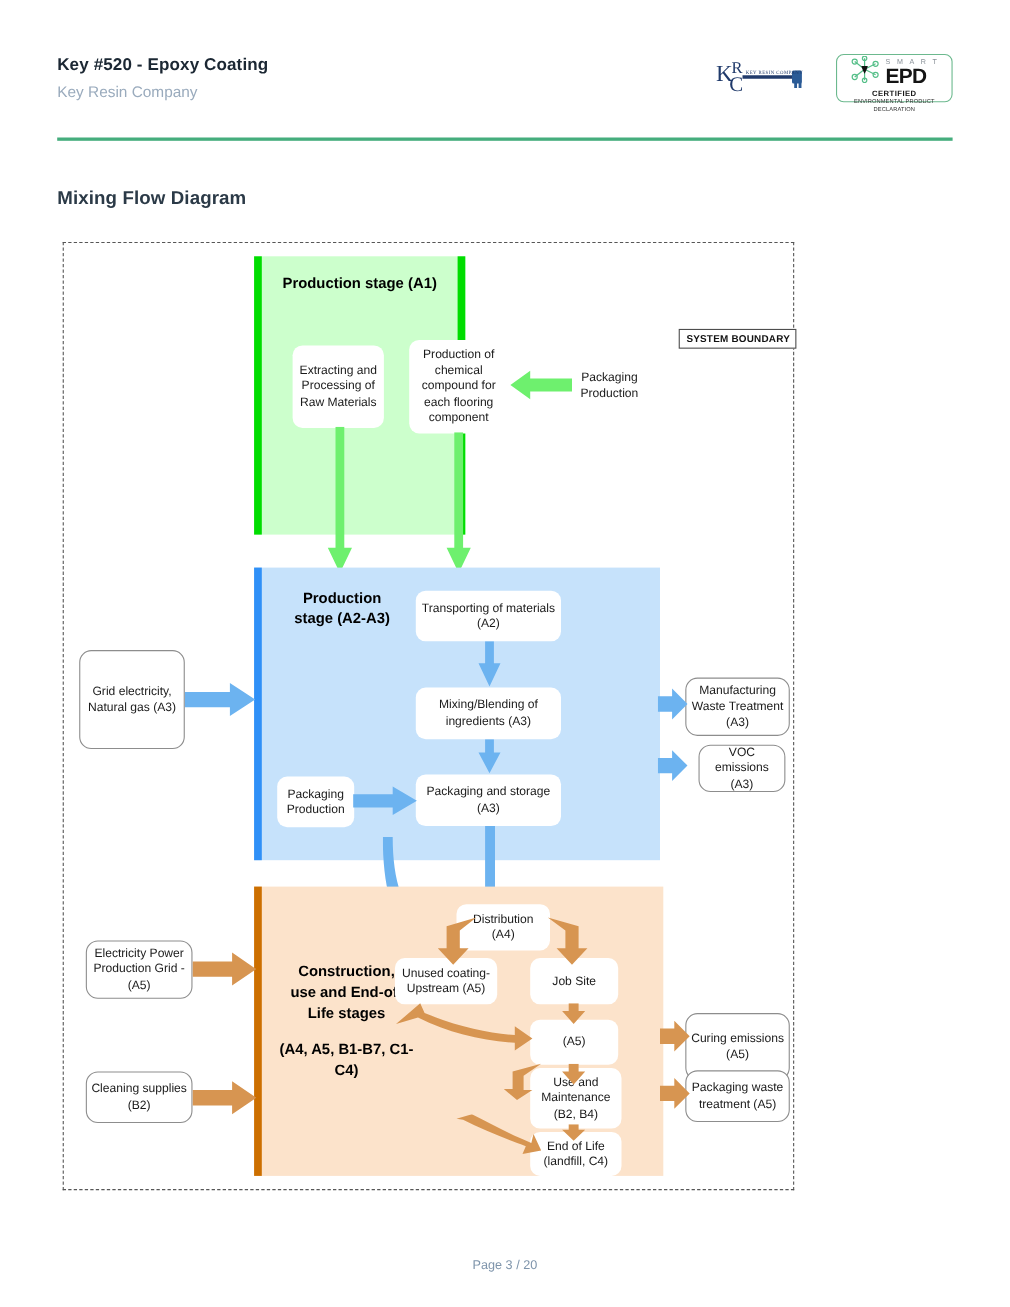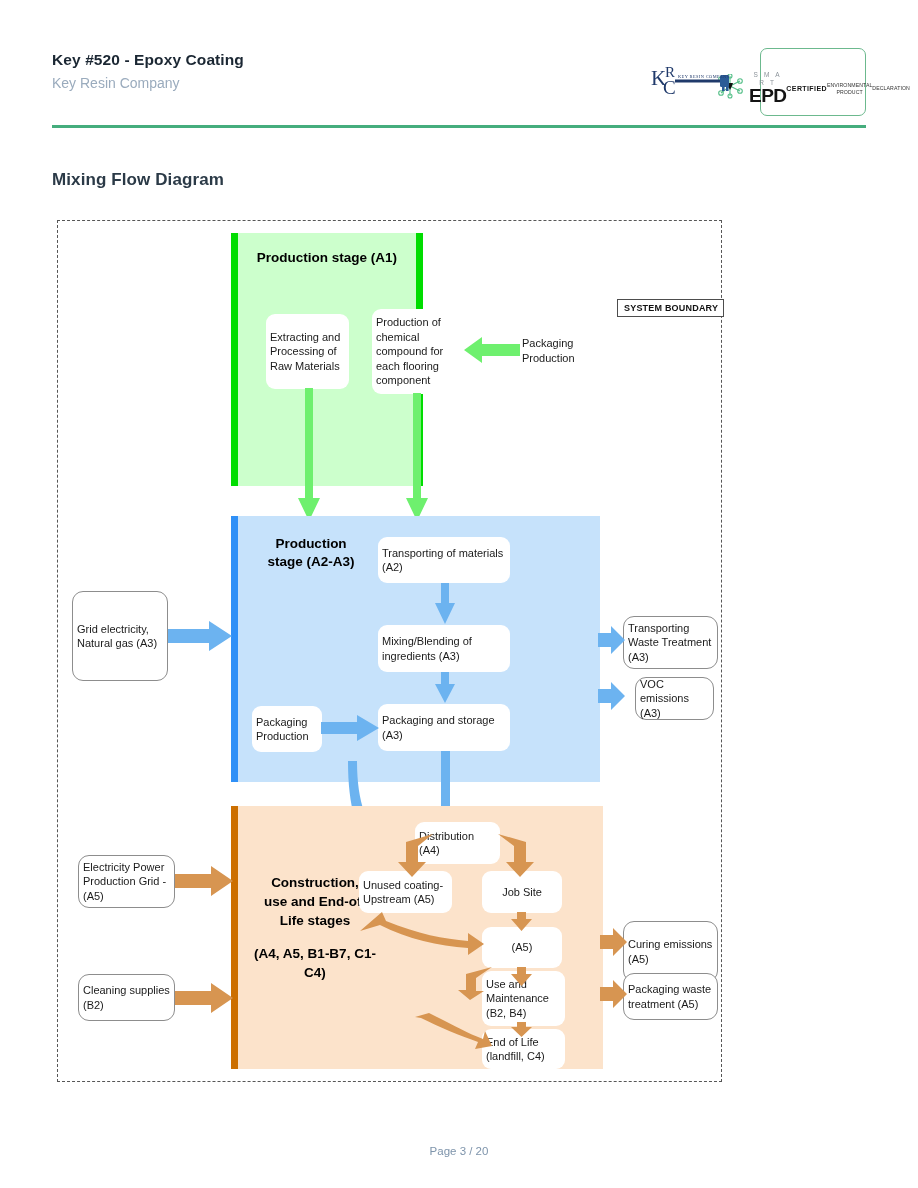--- a/index.html
+++ b/index.html
@@ -39,27 +39,27 @@
     display: flex;
     align-items: center;
     gap: 24px;
   }
 
   
   .krc-logo { width: 86px; height: 46px; position: relative; }
 
   
   .epd-badge {
-    width: 106px; height: 68px;
+    width: 106px; height: 44px;
     border: 1.6px solid #6cb98e;
     border-radius: 7px;
     background: #fff;
     padding: 15px 5px 3px;
     display: flex;
-    flex-direction: row;
+    flex-direction: column;
     align-items: center;
     justify-content: center;
   }
   .epd-top { display: flex; align-items: center; gap: 3px; width: 100%; justify-content: center; }
   .epd-smart {
     font-size: 6.5px; color: #8a9299; letter-spacing: 2.2px;
     font-weight: normal; line-height: 8px; text-align: center;
   }
   .epd-main {
     font-size: 19px; font-weight: bold; color: #141414;
@@ -120,20 +120,21 @@
   }
 
   
   .node {
     position: absolute;
     background: #ffffff;
     border-radius: 9px;
     display: flex;
     align-items: center;
     justify-content: center;
+    text-align: center;
     font-size: 11px;
     color: #1a1a1a;
     line-height: 14.5px;
     padding: 2px 4px;
   }
   .node.outline {
     border: 1px solid #8d8d8d;
     border-radius: 11px;
     background: #fff;
   }
@@ -267,21 +268,21 @@
   <svg class="arrow dg" style="left:375px; top:362px;" width="24" height="44" viewBox="0 0 24 44">
     <path d="M8 0 L16 0 L16 20 L22 20 L12 41 L2 20 L8 20 Z" fill="#6cb3f0"></path>
   </svg>
   <svg class="arrow dg" style="left:375px; top:451px;" width="24" height="34" viewBox="0 0 24 34">
     <path d="M8 0 L16 0 L16 12 L22 12 L12 31 L2 12 L8 12 Z" fill="#6cb3f0"></path>
   </svg>
   <svg class="arrow dg" style="left:263px; top:492px;" width="60" height="30" viewBox="0 0 60 30">
     <path d="M0 9 L36 9 L36 2 L58 15 L36 28 L36 21 L0 21 Z" fill="#6cb3f0"></path>
   </svg>
 
-  <div class="node outline dg" style="left:565px; top:395px; width:95px; height:53px;">Transporting Waste Treatment (A3)</div>
+  <div class="node outline dg" style="left:565px; top:395px; width:95px; height:53px;">Manufacturing Waste Treatment (A3)</div>
   <div class="node outline dg" style="left:565px; top:456px; width:79px; height:43px;margin-left:12px;">VOC emissions (A3)</div>
   <svg class="arrow dg" style="left:540px; top:404px;" width="28" height="30" viewBox="0 0 28 30">
     <path d="M0 8 L13 8 L13 1 L27 15 L13 29 L13 22 L0 22 Z" fill="#6cb3f0"></path>
   </svg>
   <svg class="arrow dg" style="left:540px; top:460px;" width="28" height="30" viewBox="0 0 28 30">
     <path d="M0 8 L13 8 L13 1 L27 15 L13 29 L13 22 L0 22 Z" fill="#6cb3f0"></path>
   </svg>
 
   <svg class="arrow dg" style="left:290px; top:540px;" width="66" height="115" viewBox="0 0 66 115">
     <path d="M9 0 C9 40 18 68 40 86 L46 78 L50 108 L21 101 L28 94 C8 76 0 44 0 0 Z" fill="#6cb3f0"></path>

